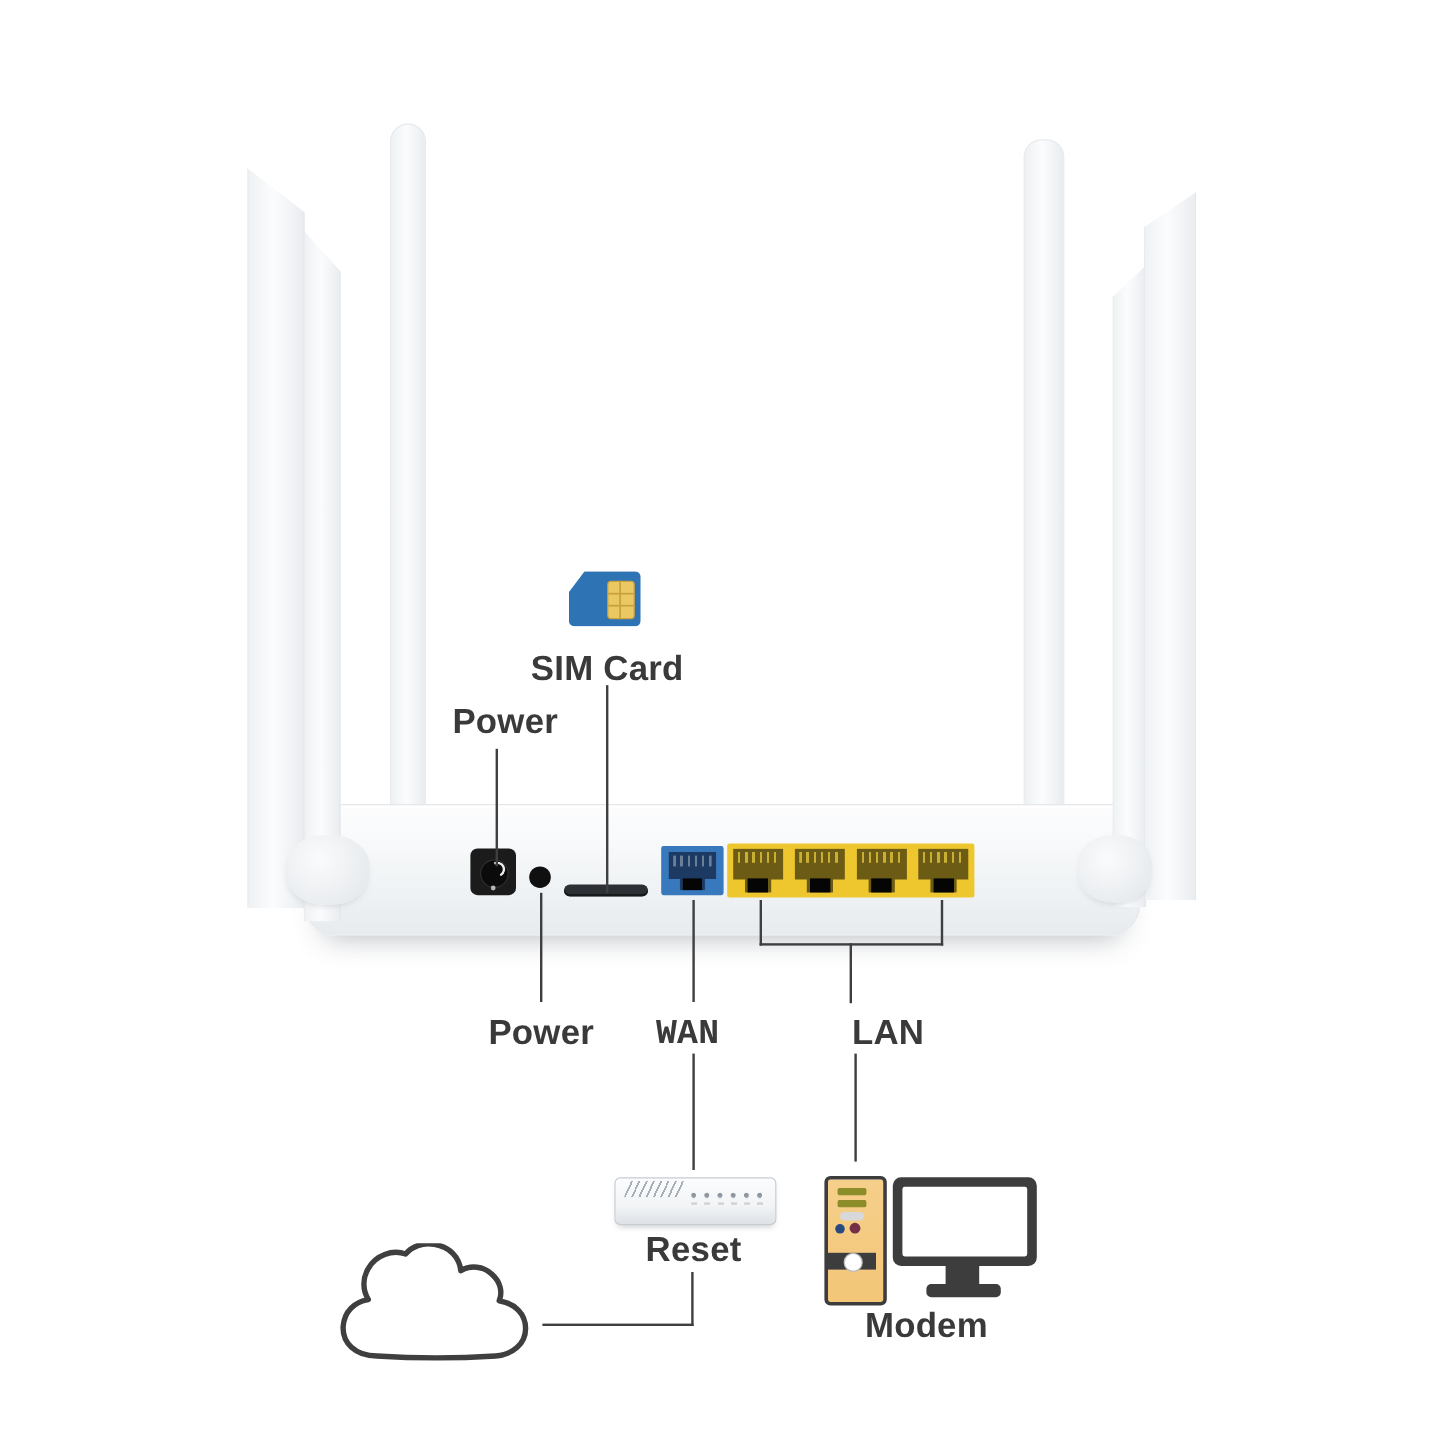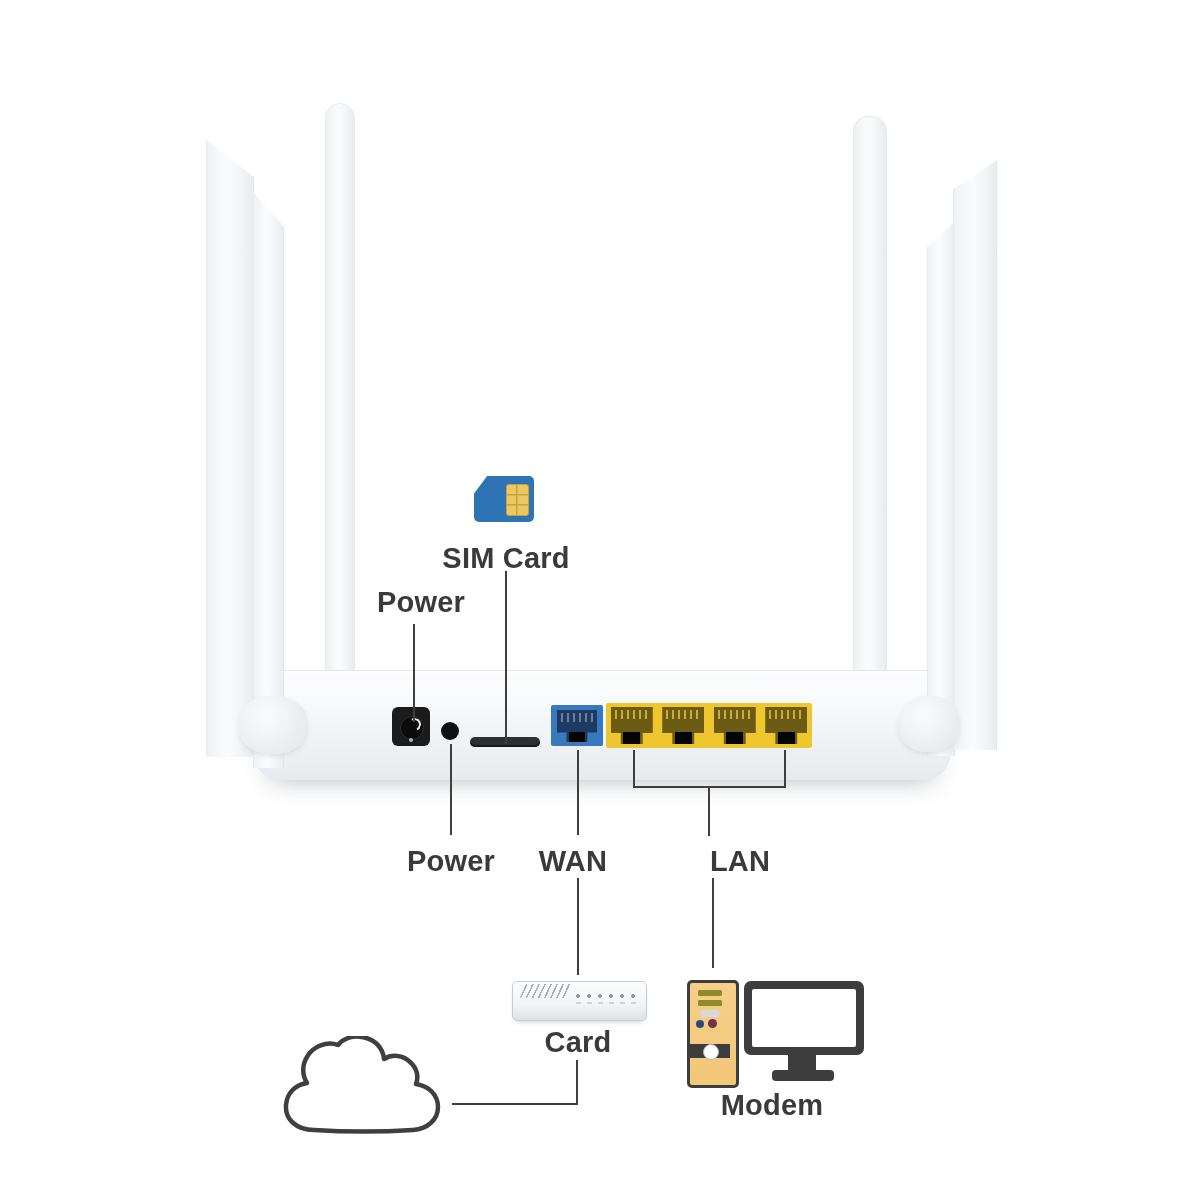--- a/index.html
+++ b/index.html
@@ -184,23 +184,23 @@
   <div class="line hline" style="left:633px;top:786px;width:153px;"></div>
   <div class="line vline" style="left:708px;top:786px;height:50px;"></div>
   <div class="line vline" style="left:577px;top:878px;height:97px;"></div>
   <div class="line vline" style="left:712px;top:878px;height:90px;"></div>
   <div class="line vline" style="left:576px;top:1060px;height:45px;"></div>
   <div class="line hline" style="left:452px;top:1103px;width:126px;"></div>
 
   <div class="label" style="left:506px;top:542px;">SIM Card</div>
   <div class="label" style="left:421px;top:586px;">Power</div>
   <div class="label" style="left:451px;top:845px;">Power</div>
-  <div class="label" style="left:573px;top:845px;">WAN</div>
+  <div class="label" style="left:573px;top:845px;font-family:Liberation Mono, monospace;">WAN</div>
   <div class="label" style="left:740px;top:845px;">LAN</div>
-  <div class="label" style="left:578px;top:1026px;">Card</div>
+  <div class="label" style="left:578px;top:1026px;">Reset</div>
   <div class="label" style="left:371px;top:1083px;font-size:27px;">Internet</div>
   <div class="label" style="left:772px;top:1089px;">Modem</div>
 
   <div id="sim-card-icon" class="abs">
     <div class="card"></div>
     <div class="chip"></div>
   </div>
 
   <div id="modem-icon" class="abs">
     <div class="box"></div>

